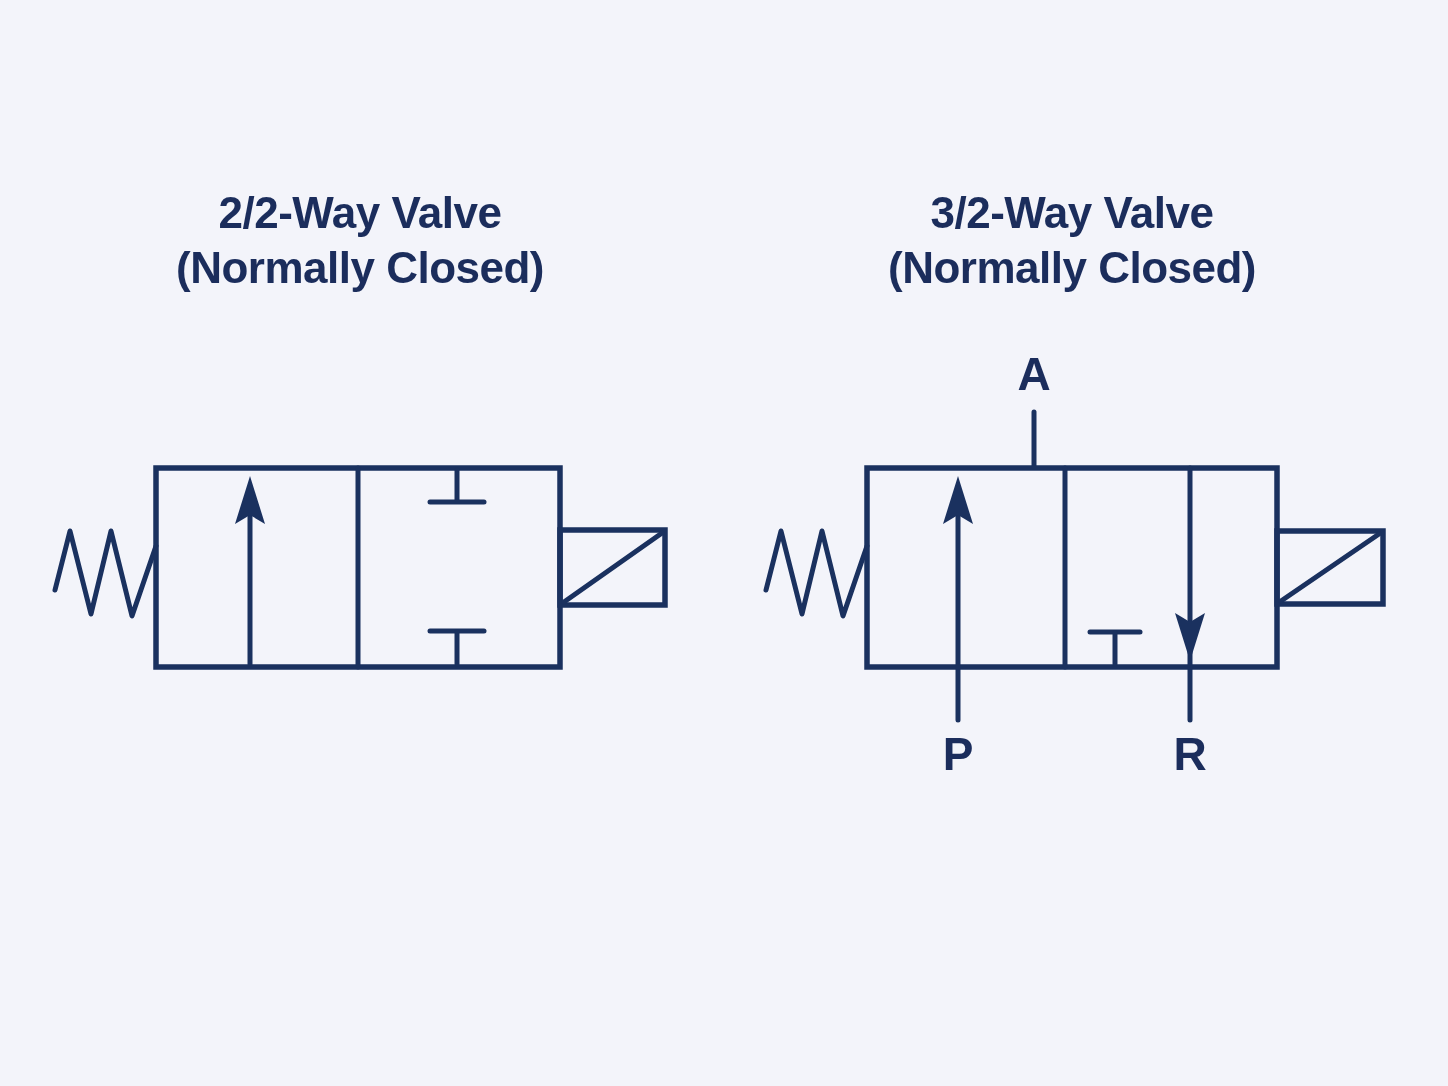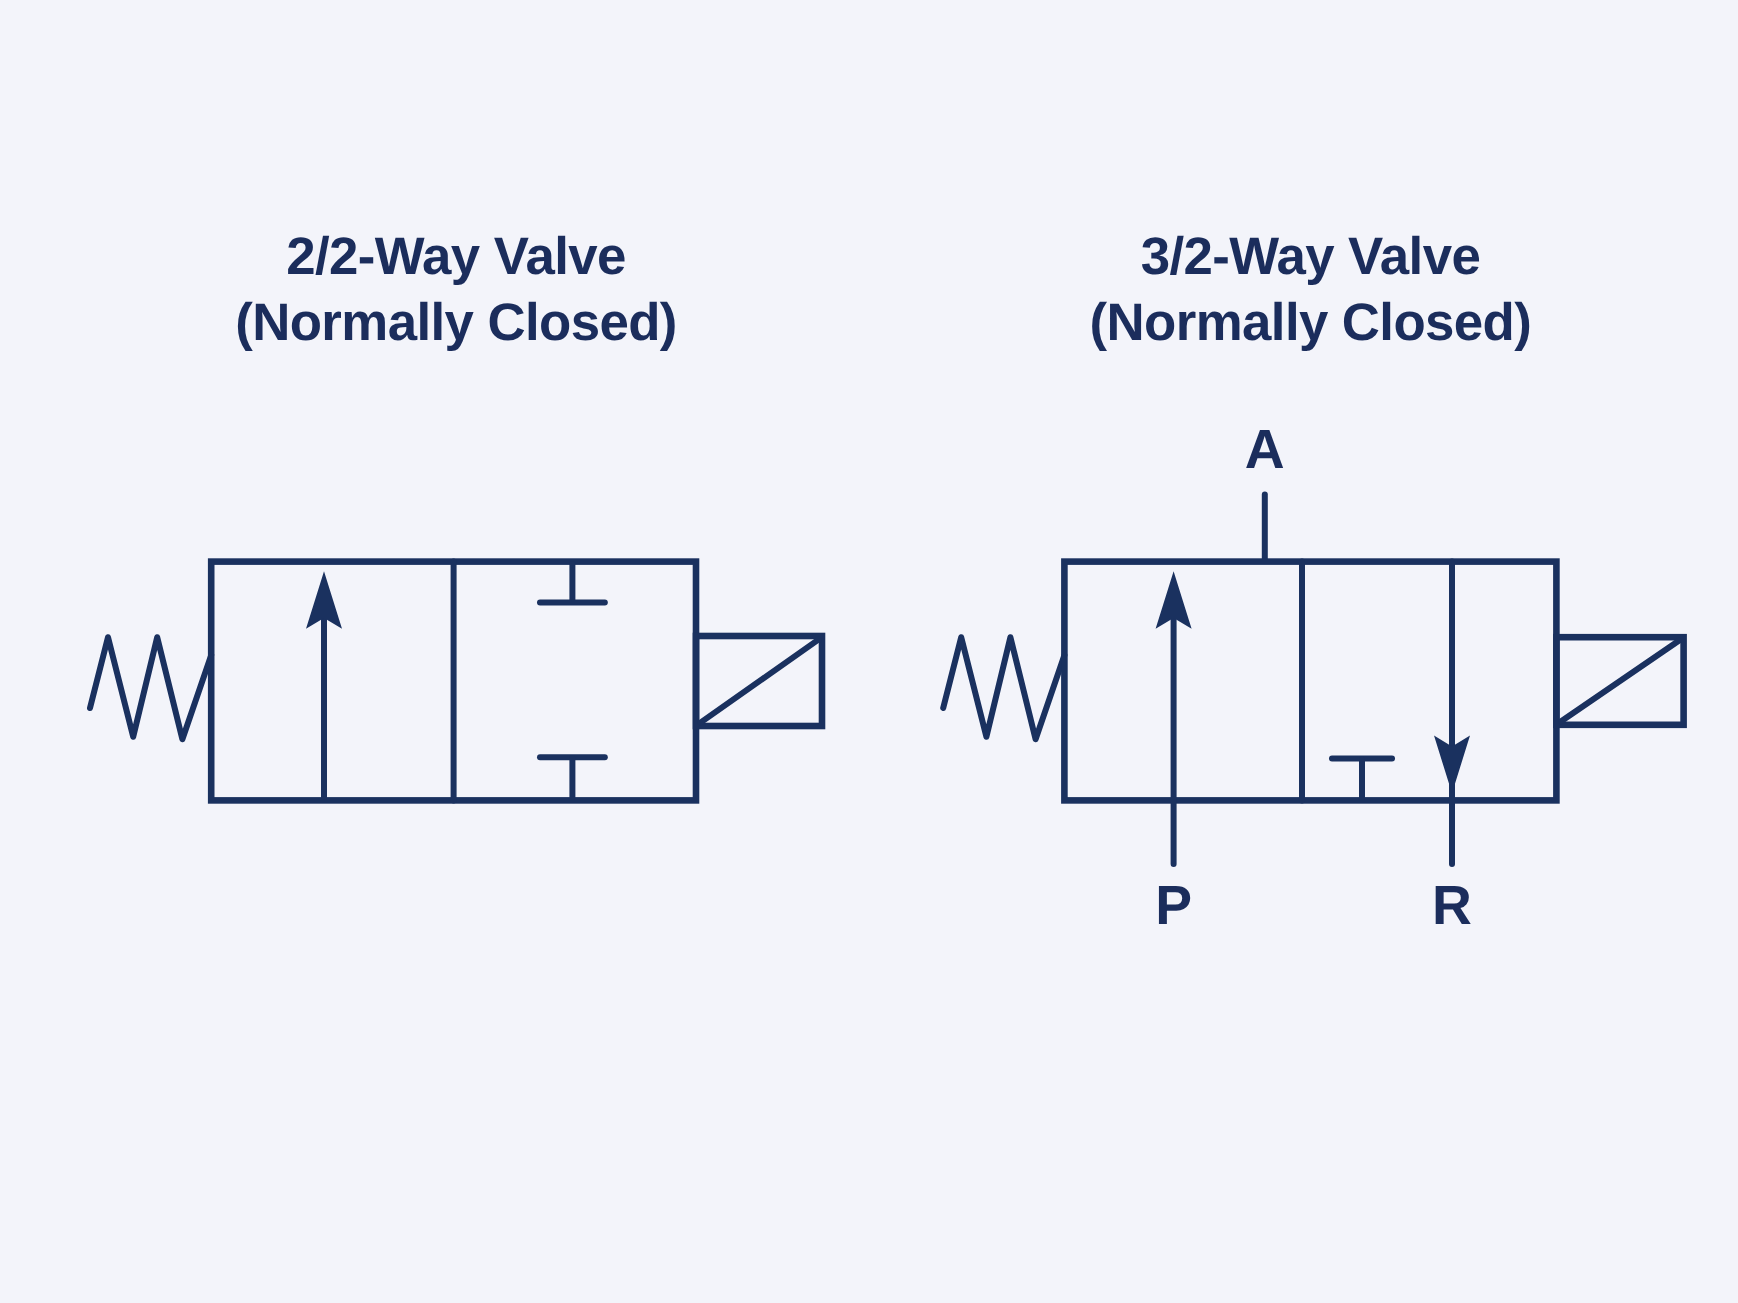--- a/index.html
+++ b/index.html
@@ -12,21 +12,20 @@
   body{
     background:var(--background);
     font-family:"Liberation Sans", sans-serif;
     overflow:hidden;
   }
   .stage{
     position:relative;
     width:1448px;
     height:1086px;
     background:var(--background);
-    padding-left:20px;
   }
   svg{display:block;}
   .ln{
     stroke:var(--line);
     stroke-width:5;
     fill:none;
     stroke-linecap:round;
     stroke-linejoin:round;
   }
   .body-rect{

